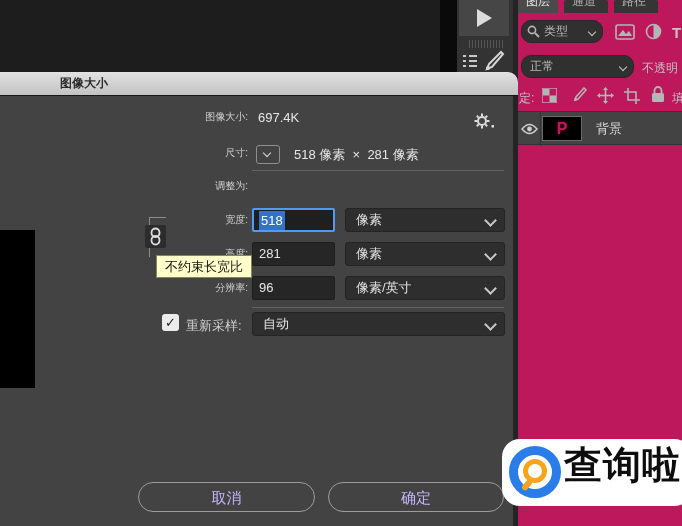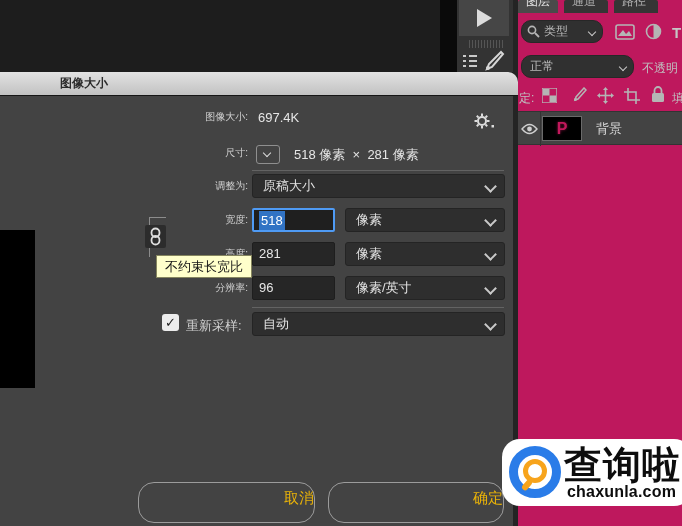--- a/index.html
+++ b/index.html
@@ -39,21 +39,21 @@
   .sel{position:absolute;height:24px;background:#2e2e2e;border:1px solid #242424;border-radius:3px;box-sizing:border-box;color:#e3e3e3;font-size:13px;}
   .sel .txt{position:absolute;left:10px;top:0;line-height:22px;white-space:nowrap;}
   .sel .chev{right:9px;top:7px;}
   .inp{position:absolute;width:83px;height:24px;background:#262626;border:1px solid #1e1e1e;border-radius:2px;box-sizing:border-box;color:#e6e6e6;font-size:13px;}
   .inp .txt{position:absolute;left:6px;top:0;line-height:22px;}
   .inp.focused{border:2px solid #4f9bf5;background:#1f1f1f;}
   .inp.focused .txt{left:5px;background:#3173c4;color:#fff;padding:0 2px;line-height:19px;top:1px;}
   .sep{position:absolute;left:252px;width:252px;height:1px;background:rgba(160,160,160,0.35);}
   #tooltip{position:absolute;left:156px;top:159px;height:21px;line-height:21px;padding:0 8px;background:#ffffcb;border:1px solid #85855e;color:#151515;font-size:13px;z-index:8;white-space:nowrap;}
   .bracket{position:absolute;border-color:#8c8c8c;border-style:solid;border-width:0;}
-  .btn{position:absolute;height:41px;border:1.5px solid #9c9c9c;border-radius:16px;background:transparent;color:#eab308;font-size:15px;text-align:right;line-height:29px;box-sizing:border-box;font-family:inherit;}
+  .btn{position:absolute;height:30px;border:1.5px solid #9c9c9c;border-radius:16px;background:transparent;color:#c4b5fd;font-size:15px;text-align:center;line-height:29px;box-sizing:border-box;font-family:inherit;}
   #checkbox{position:absolute;left:162px;top:218px;width:17px;height:17px;background:#ececec;border-radius:3px;text-align:center;line-height:17px;font-size:13px;font-weight:bold;color:#1c1c1c;}
   
   #wm{left:502px;top:439px;width:190px;height:67px;background:#fff;border-radius:18px;z-index:10;}
   #wm-logo{position:absolute;left:7px;top:7px;width:52px;height:52px;}
   .blue-ring{position:absolute;left:0;top:0;width:34px;height:34px;border:9px solid #2a7ce8;border-radius:50%;background:#fff;}
   .orange-ring{position:absolute;left:14px;top:13px;width:14px;height:14px;border:5px solid #f7a41c;border-radius:50%;}
   .orange-handle{position:absolute;left:15px;top:33px;width:6px;height:12px;background:#f7a41c;border-radius:3px;transform:rotate(40deg);}
   #wm .cn{position:absolute;left:62px;top:1px;font-family:"Liberation Serif","DejaVu Serif",serif;font-size:38px;font-weight:600;color:#0d0d0d;letter-spacing:1px;white-space:nowrap;}
   #wm .en{position:absolute;left:65px;top:44px;font-size:16px;font-weight:bold;color:#0d0d0d;letter-spacing:0.2px;white-space:nowrap;}
   svg{display:block;}
@@ -222,24 +222,20 @@
 
     <span class="lbl" style="top:50px;">尺寸:</span>
     <span class="abs" style="left:256px;top:49px;width:22px;height:17px;border:1px solid #8f8f8f;border-radius:3px;">
       <span class="chev sm" style="left:7px;top:4px;border-color:#dcdcdc;"></span>
     </span>
     <span class="val" style="left:294px;top:50px;"><span>518</span>&nbsp;<span>像素</span>&nbsp;&nbsp;<span>×</span>&nbsp;&nbsp;<span>281</span>&nbsp;<span>像素</span></span>
 
     <div class="sep" style="top:74px;"></div>
 
     <span class="lbl" style="top:83px;">调整为:</span>
-    <div class="sel" style="left:252px;top:78px;width:253px;">
-      <span class="txt">原稿大小</span>
-      <span class="chev"></span>
-    </div>
 
     <span class="lbl" style="top:117px;">宽度:</span>
     <div class="inp focused" style="left:252px;top:112px;">
       <span class="txt">518</span>
     </div>
     <div class="sel" style="left:345px;top:112px;width:160px;">
       <span class="txt">像素</span>
       <span class="chev"></span>
     </div>
 
@@ -297,16 +293,15 @@
     </div>
   </div>
 
   <div id="wm" class="abs">
     <div id="wm-logo">
       <div class="blue-ring"></div>
       <div class="orange-ring"></div>
       <div class="orange-handle"></div>
     </div>
     <span class="cn">查询啦</span>
-    <span class="en">chaxunla.com</span>
   </div>
 
 </div>
 
 </body></html>

